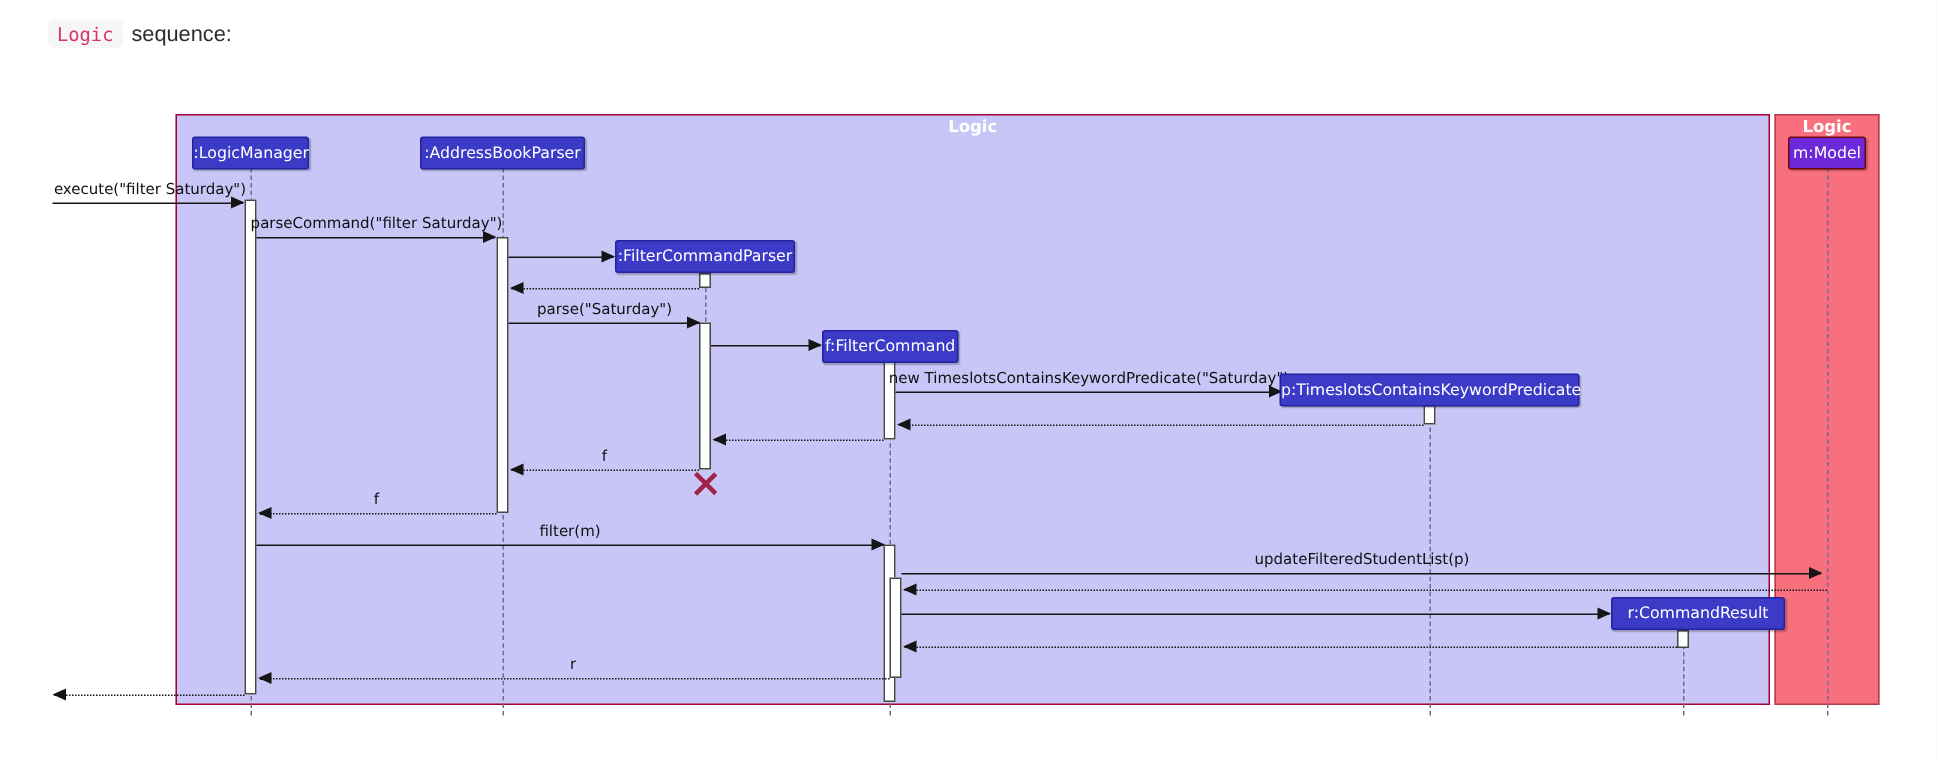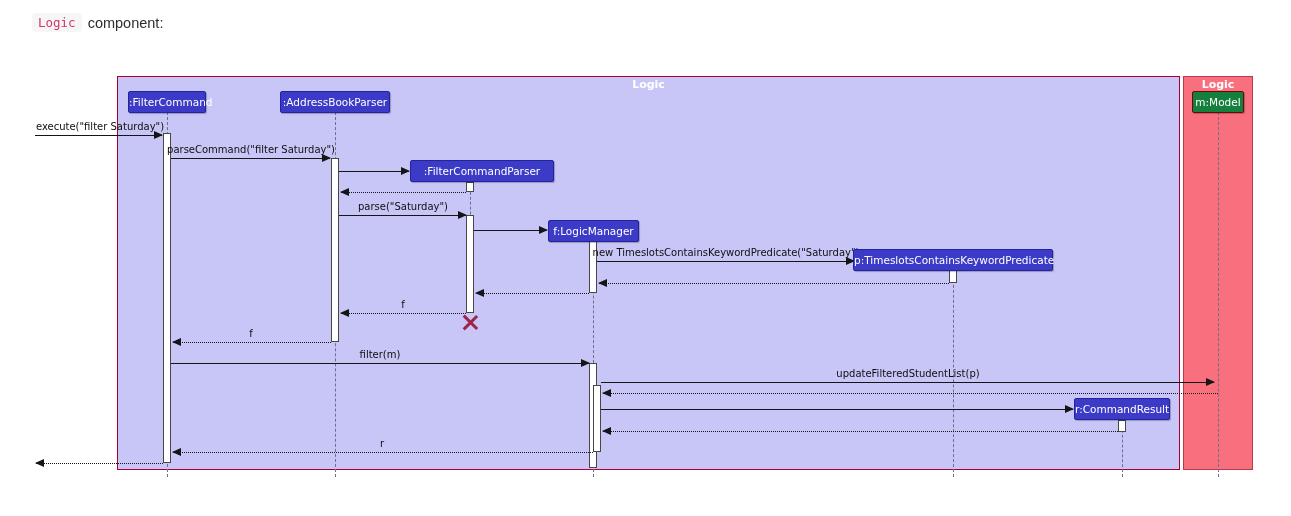--- a/index.html
+++ b/index.html
@@ -15,21 +15,21 @@
   .frame-logic{left:117px;top:76px;width:1063px;height:394px;background:#c8c6f7;border:1px solid #a80036;}
   .frame-model{left:1183px;top:76px;width:70px;height:394px;background:#f8707e;border:1px solid #b83b4d;}
   .frame-title{position:absolute;text-align:center;font-size:11px;font-weight:bold;color:#ffffff;white-space:nowrap;}
 
   .lifeline{position:absolute;width:0;border-left:1px dashed #6d6d8d;}
   .act{position:absolute;width:8px;background:#ffffff;border:1px solid #474747;box-sizing:border-box;}
 
   .pbox{position:absolute;box-sizing:border-box;height:22px;line-height:20px;text-align:center;
         font-size:10.5px;color:#ffffff;background:#3b3bc8;border:1px solid #23239e;border-radius:2px;
         box-shadow:1px 1px 1px rgba(0,0,0,0.25);white-space:nowrap;}
-  .pbox.model{background:#15803d;border-color:#6b060f;}
+  .pbox.model{background:#6d28d9;border-color:#6b060f;}
 
   .ml{position:absolute;height:0;}
   .call{border-top:1px solid #151515;}
   .ret{border-top:1px dotted #151515;}
   .ah{position:absolute;width:0;height:0;border-top:4px solid transparent;border-bottom:4px solid transparent;}
   .ah-r{border-left:9px solid #151515;}
   .ah-l{border-right:9px solid #151515;}
   .mlabel{position:absolute;transform:translateX(-50%);font-size:10px;color:#0f0f0f;white-space:nowrap;}
 
   .destroy-x{position:absolute;width:19px;height:19px;}
@@ -37,21 +37,21 @@
   .destroy-x::before{transform:rotate(45deg);}
   .destroy-x::after{transform:rotate(-45deg);}
 </style>
 </head>
 <body>
 
 <div class="canvas">
 
   <div class="intro">
     <span class="code-chip">Logic</span>
-    <span>component:</span>
+    <span>sequence:</span>
   </div>
 
   <div>
 
     <div class="frame frame-logic"></div>
     <div class="frame frame-model"></div>
     <div class="frame-title" style="left:117px;top:78px;width:1063px;">Logic</div>
     <div class="frame-title" style="left:1183px;top:78px;width:70px;">Logic</div>
 
     <div class="lifeline" style="left:167px;top:112px;height:365px;"></div>
@@ -128,24 +128,24 @@
     <div class="ml ret" style="left:603px;top:431px;width:515px;"></div>
     <div class="ah ah-l" style="left:602px;top:427px;"></div>
 
     <div class="ml ret" style="left:173px;top:452px;width:420px;"></div>
     <div class="ah ah-l" style="left:172px;top:448px;"></div>
     <div class="mlabel" style="left:382px;top:438px;">r</div>
 
     <div class="ml ret" style="left:36px;top:463px;width:127px;"></div>
     <div class="ah ah-l" style="left:35px;top:459px;"></div>
 
-    <div class="pbox" style="left:128px;top:91px;width:78px;">:FilterCommand</div>
+    <div class="pbox" style="left:128px;top:91px;width:78px;">:LogicManager</div>
     <div class="pbox" style="left:280px;top:91px;width:110px;">:AddressBookParser</div>
-    <div class="pbox" style="left:410px;top:160px;width:144px;">:FilterCommandParser</div>
-    <div class="pbox" style="left:548px;top:220px;width:91px;">f:LogicManager</div>
+    <div class="pbox" style="left:410px;top:160px;width:120px;">:FilterCommandParser</div>
+    <div class="pbox" style="left:548px;top:220px;width:91px;">f:FilterCommand</div>
     <div class="pbox" style="left:853px;top:249px;width:200px;">p:TimeslotsContainsKeywordPredicate</div>
-    <div class="pbox" style="left:1074px;top:398px;width:96px;">r:CommandResult</div>
+    <div class="pbox" style="left:1074px;top:398px;width:116px;">r:CommandResult</div>
     <div class="pbox model" style="left:1192px;top:91px;width:52px;">m:Model</div>
 
     <div class="destroy-x" style="left:461px;top:313px;"></div>
 
   </div>
 </div>
 
 </body></html>

